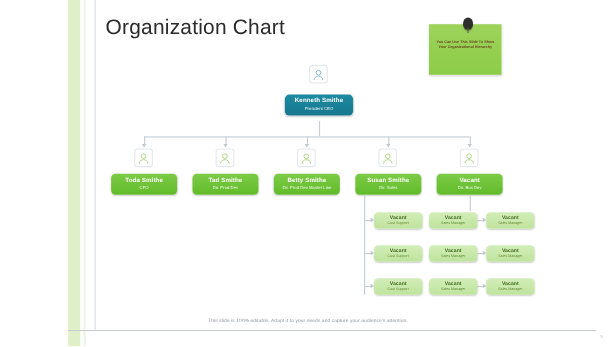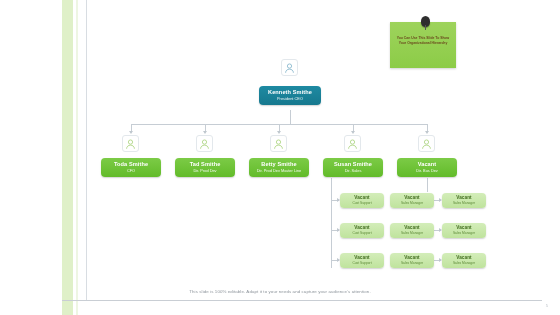--- a/index.html
+++ b/index.html
@@ -169,20 +169,21 @@
 </head>
 <body>
 
 <div id="slide">
 
   <div class="stripe-outer"></div>
   <div class="stripe-inner"></div>
   <div class="divider-vert"></div>
   <div class="divider-horz"></div>
 
+  <div class="title">Organization Chart</div>
 
   <div class="note">
     <div class="pin"></div>
     <div class="note-text">You Can Use This Slide To Show Your Organizational Hierarchy</div>
   </div>
 
   <div class="ln lnv" style="left:290px; top:110px; height:14px;"></div>
 
   <div class="ln lnh" style="left:131px; top:124px; width:296px;"></div>
 

